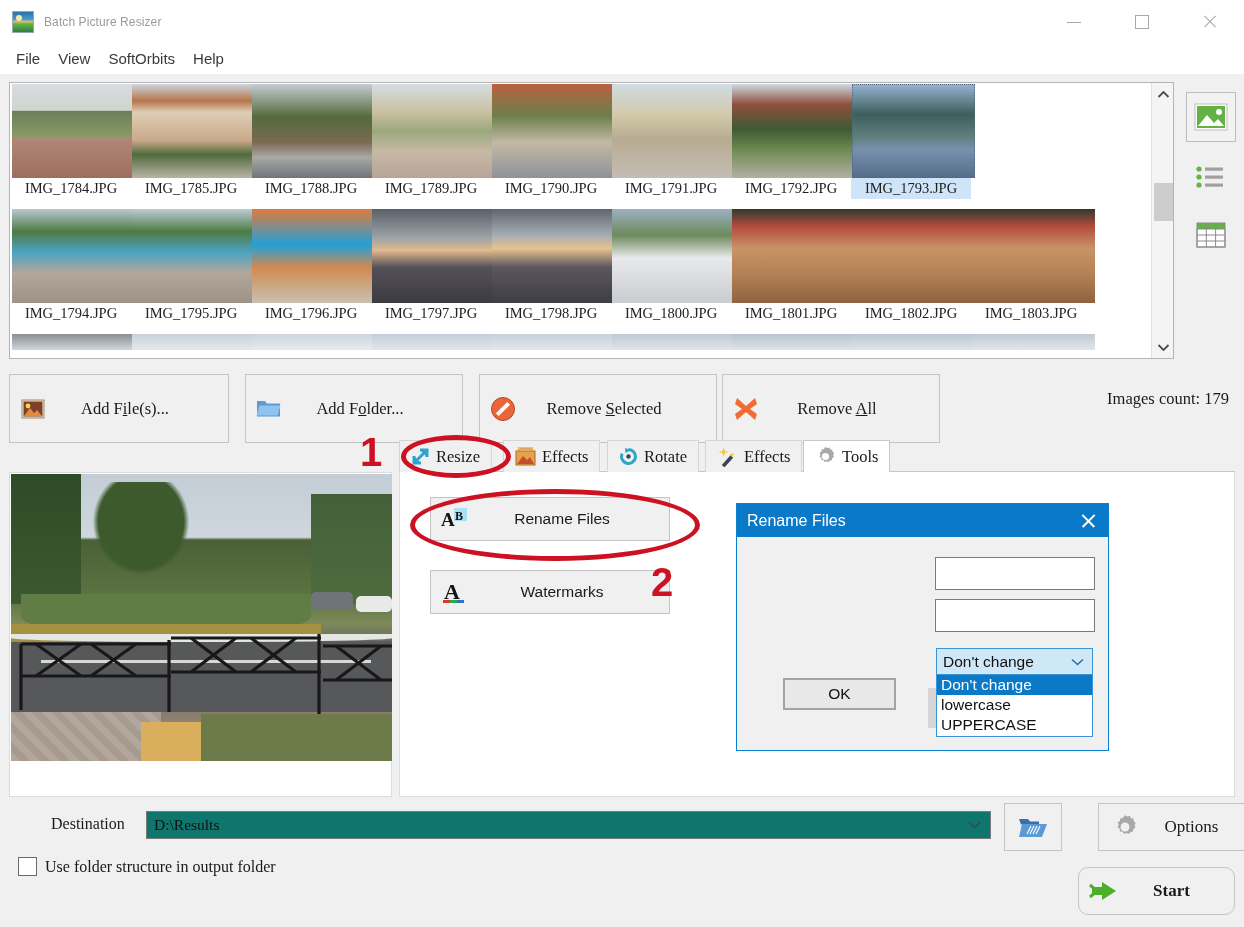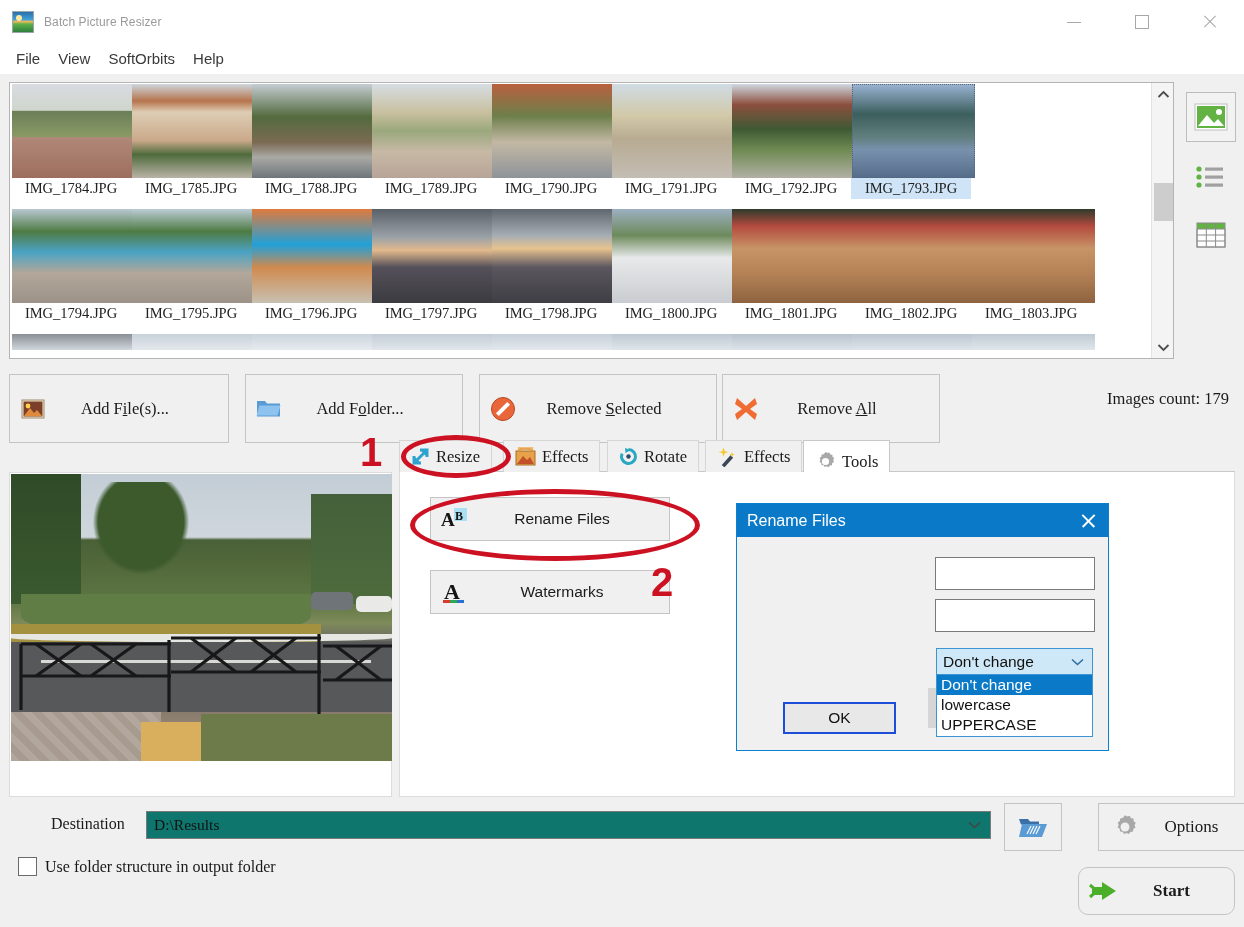--- a/index.html
+++ b/index.html
@@ -120,21 +120,21 @@
   .tabstrip {
     position: absolute; left: 399px; top: 440px; width: 836px; height: 32px;
     border-bottom: 1px solid #c8c8c8;
   }
   .tab {
     position: absolute; top: 0; height: 32px; display: flex; align-items: center;
     gap: 6px; padding: 0 11px; background: #f0f0f0; border: 1px solid #d6d6d6;
     border-bottom: none;
     font-family: "Liberation Serif", serif; font-size: 16.5px; color: #1a1a1a;
   }
-  .tab.active { background: #ffffff; border-color: #c8c8c8; align-items: flex-end; }
+  .tab.active { background: #ffffff; border-color: #c8c8c8; }
 
   
   .preview {
     position: absolute; left: 9px; top: 472px; width: 383px; height: 325px;
     background: #ffffff; border: 1px solid #dcdcdc;
   }
   .preview .photo { position: absolute; left: 1px; top: 1px; width: 381px; height: 287px; overflow: hidden; }
 
   
   .toolspane {
@@ -191,22 +191,22 @@
   .droplist {
     position: absolute; left: 936px; top: 675px; width: 157px; height: 62px;
     background: #ffffff; border: 1px solid #3c94d4; border-top: none;
   }
   .dl-item { height: 20px; font-size: 15.5px; color: #111; padding-left: 4px; line-height: 20px; white-space: nowrap; }
   .dl-item.sel { background: #0a7ac8; color: #ffffff; }
   .dl-scroll {
     position: absolute; left: 928px; top: 688px; width: 9px; height: 40px; background: #d6d6d6;
   }
   .okbtn {
-    position: absolute; left: 783px; top: 702px; width: 113px; height: 32px;
-    background: #e8e8e8; border: 2px solid #1d4ed8; font-size: 15.5px; color: #111;
+    position: absolute; left: 783px; top: 678px; width: 113px; height: 32px;
+    background: #e8e8e8; border: 2px solid #a3a3a3; font-size: 15.5px; color: #111;
     display: flex; align-items: center; justify-content: center;
   }
 
   
   .destlabel { position: absolute; left: 51px; top: 815px; font-size: 16px; color: #1a1a1a; font-family: "Liberation Serif", serif; }
   .destcombo {
     position: absolute; left: 146px; top: 811px; width: 845px; height: 28px;
     background: #0f766e; border: 1px solid #7a7a7a; display: flex; align-items: center;
     padding-left: 7px; font-size: 15.5px; color: #111; font-family: "Liberation Serif", serif;
   }

